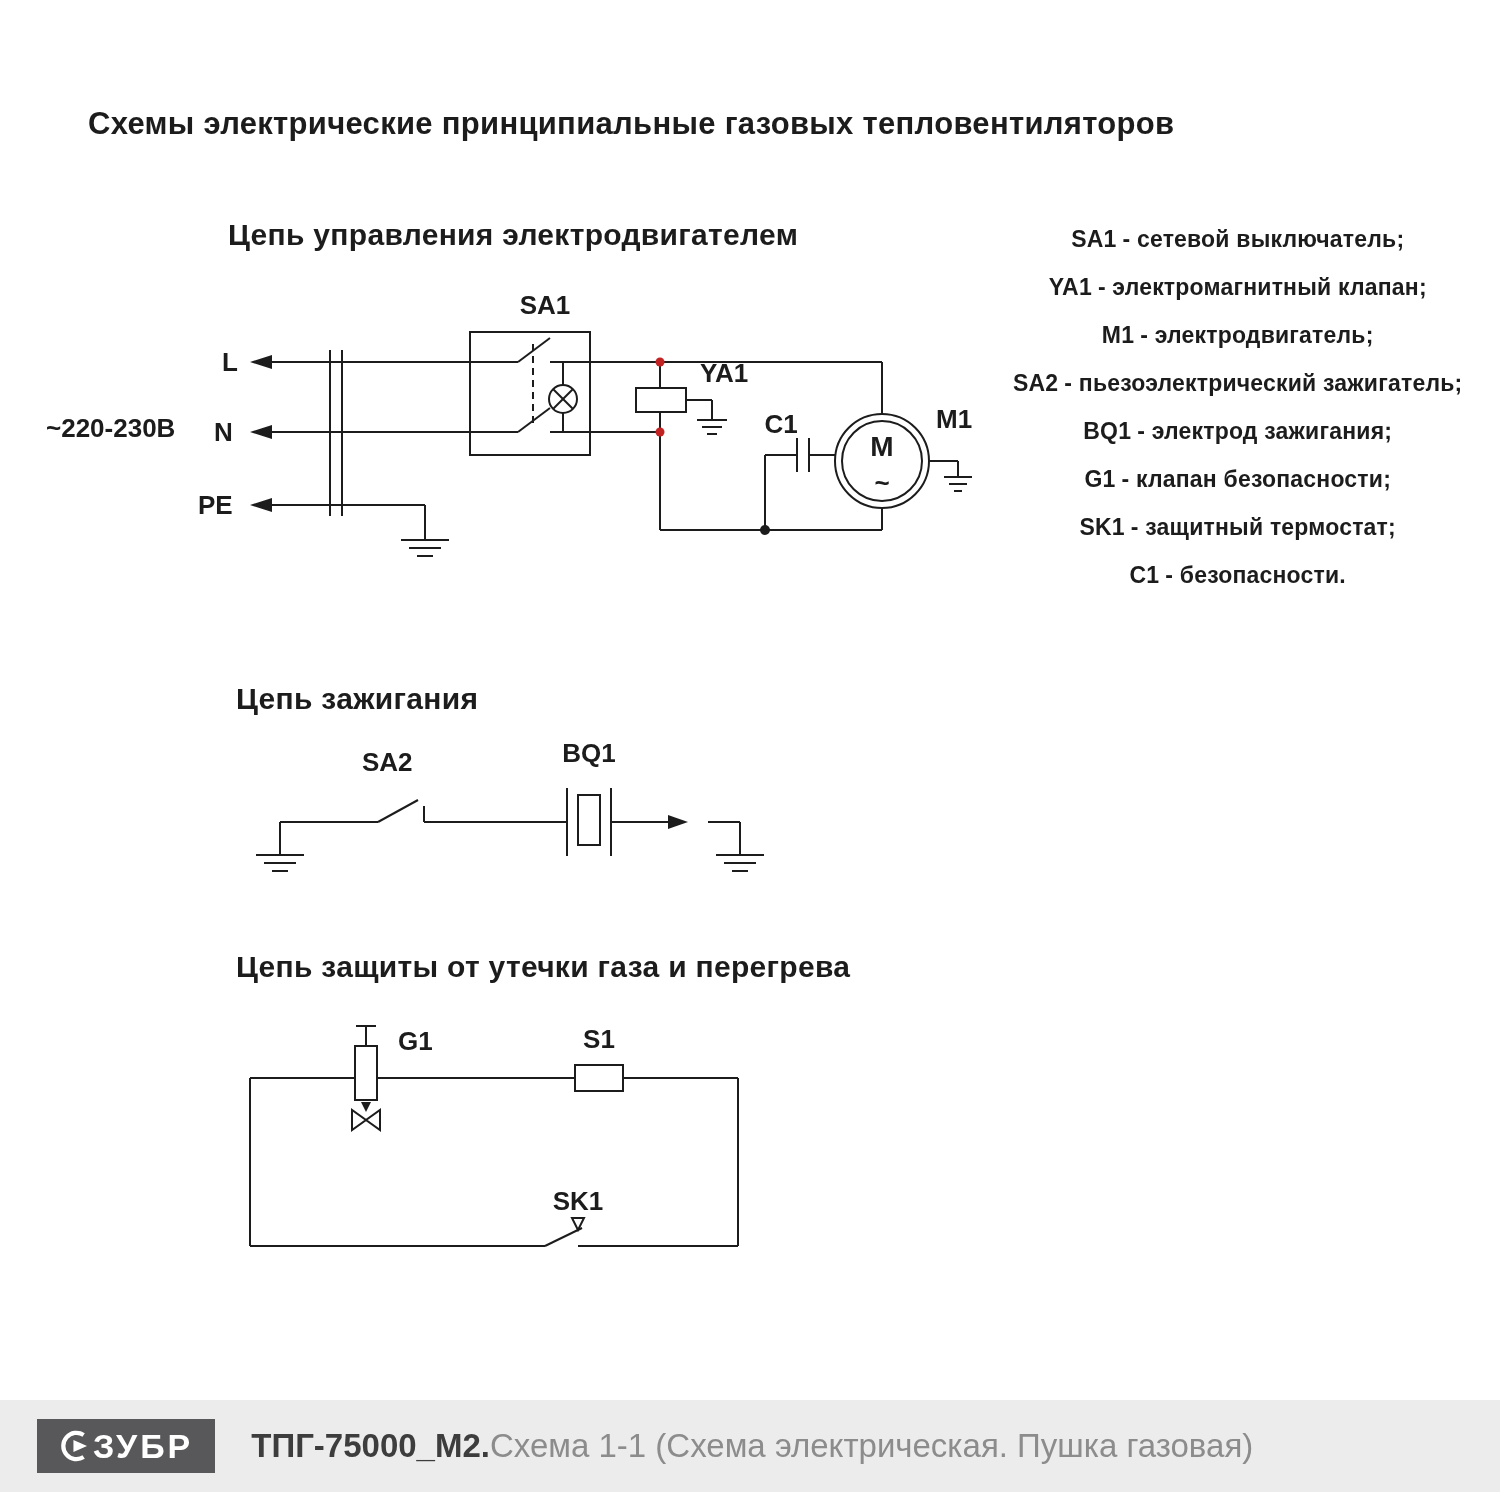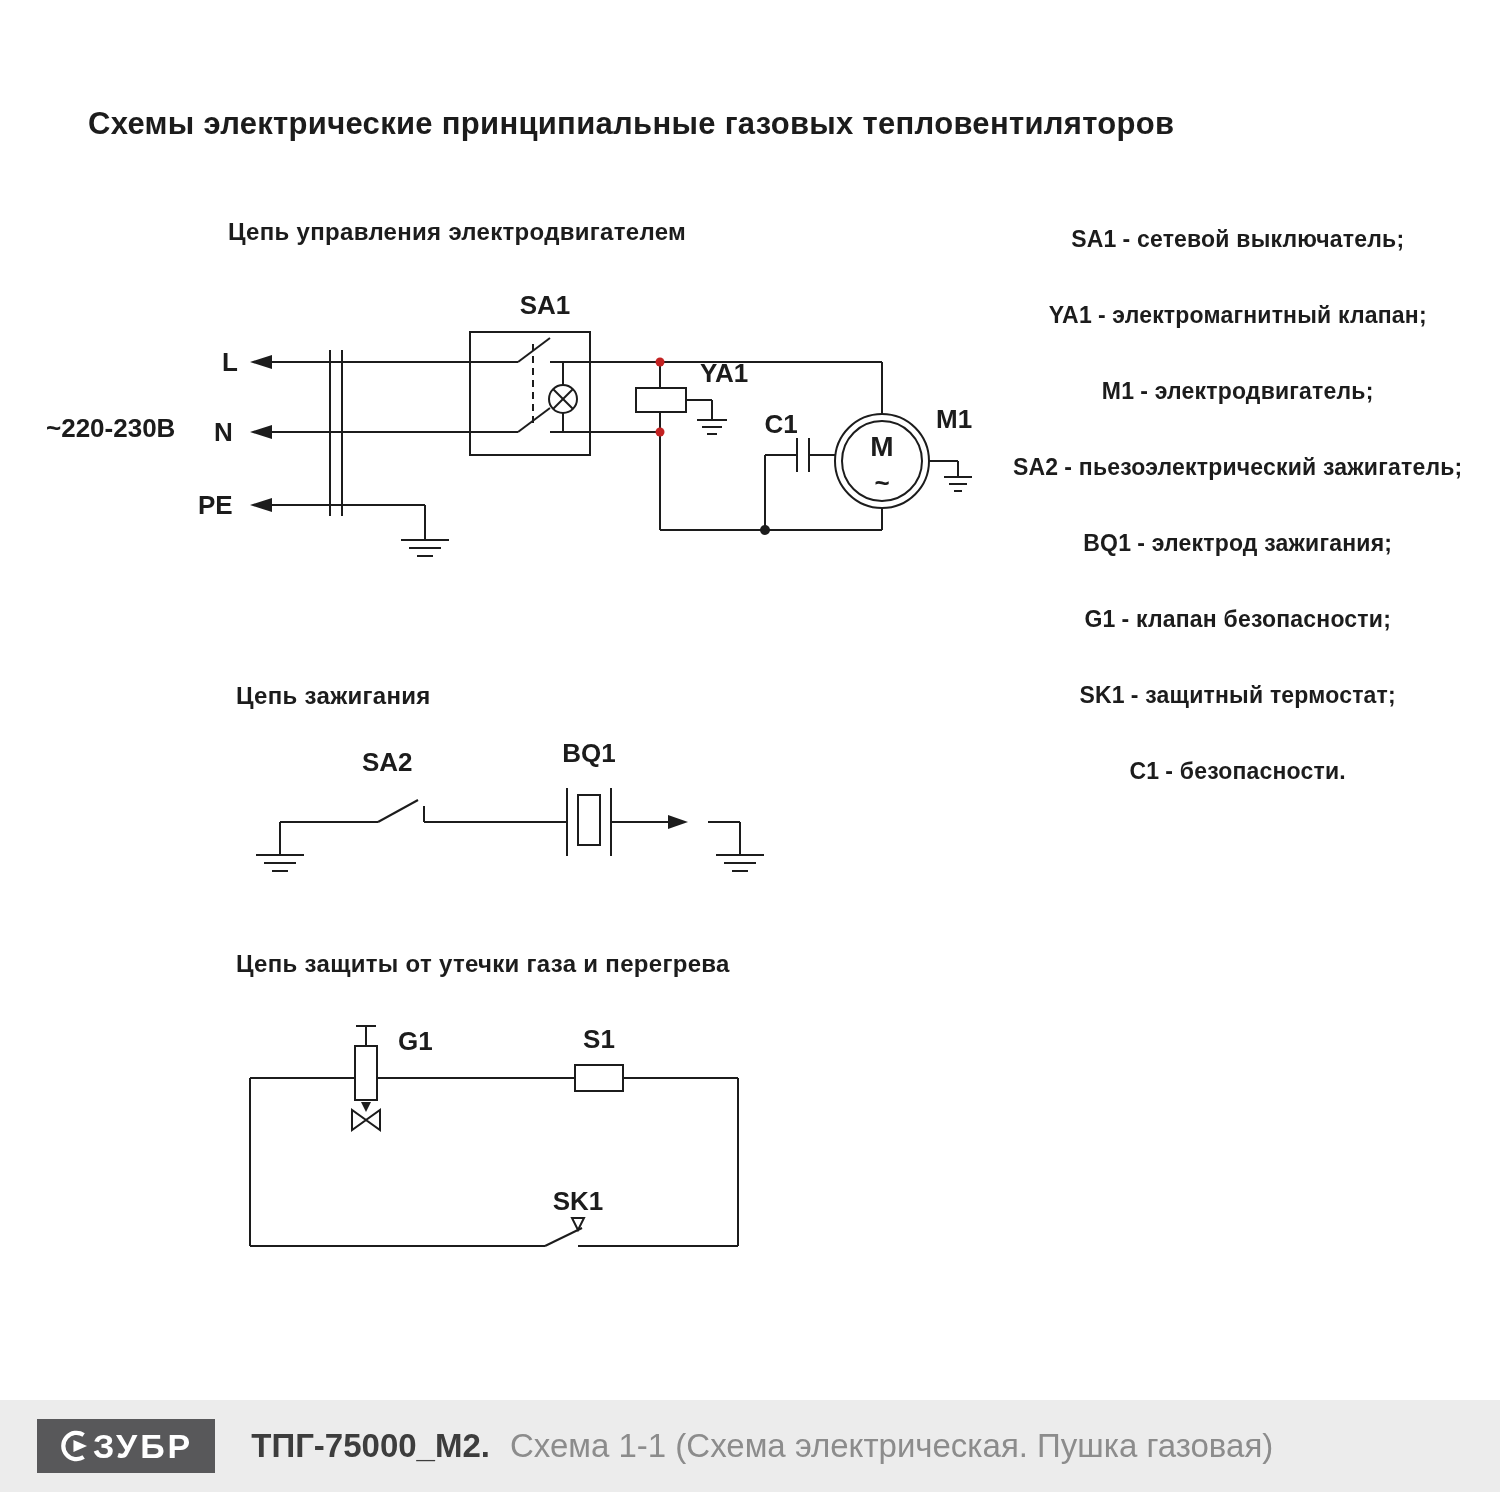--- a/index.html
+++ b/index.html
@@ -1,49 +1,49 @@
 <!DOCTYPE html>
 <html style="--line-color: #1c1c1c; --junction-red: #c32222; --footer-bg: #ececec; --logo-bg: #58585a; --model-color: #3d3d3d; --caption-color: #8c8c8c;"><head>
 <meta charset="utf-8">
 <style>
   * { margin:0; padding:0; box-sizing:border-box; }
   html,body { background:#fff; }
   body { font-family:"Liberation Sans", sans-serif; color:#1c1c1c; }
   .page { position:relative; width:1500px; height:1500px; background:#fff; overflow:hidden;text-align:center; }
 
   .main-title { position:absolute; left:88px; top:106px; font-size:31px; font-weight:700; letter-spacing:.3px; }
-  .section-title { position:absolute; font-size:24px; font-weight:700; letter-spacing:.3px; }
+  .section-title { position:absolute; font-size:30px; font-weight:700; letter-spacing:.3px; }
   .st1 { left:228px; top:218px; }
   .st2 { left:236px; top:682px; }
   .st3 { left:236px; top:950px; }
 
   .diagram { position:absolute; left:0; top:0; }
   .diagram line, .diagram rect, .diagram circle, .diagram path, .diagram polyline {
     stroke: var(--line-color,#1c1c1c); stroke-width:2; fill:none;
   }
   .diagram polygon { fill: var(--line-color,#1c1c1c); stroke:none; }
   .diagram polygon.open { fill:none; stroke: var(--line-color,#1c1c1c); stroke-width:2; }
   .diagram .dashed { stroke-dasharray:7 5; }
   .diagram text { fill: var(--line-color,#1c1c1c); stroke:none; font:700 26px "Liberation Sans", sans-serif; }
   .diagram text.big { font-size:28px; }
   .diagram .tm { text-anchor:middle; }
   .diagram .junction-red { fill: var(--junction-red,#c32222); stroke:none; }
   .diagram .junction-black { fill: var(--line-color,#1c1c1c); stroke:none; }
 
-  .legend { position:absolute; left:1013px; top:226px; display:flex; flex-direction:column; gap:49px; }
+  .legend { position:absolute; left:1013px; top:226px; display:flex; flex-direction:column; gap:21px; }
   .legend-row { font-size:23px; font-weight:700; letter-spacing:.2px; white-space:nowrap; }
   .legend-row .ref { margin-right:6px; }
 
   .footer { position:absolute; left:0; top:1400px; width:1500px; height:92px;
     background: var(--footer-bg,#ececec); display:flex; align-items:center; padding-left:37px; }
   .logo { height:54px; background: var(--logo-bg,#58585a); display:flex; align-items:center;
     padding:0 22px; }
   .logo-text { color:#fff; font-size:34px; font-weight:700; letter-spacing:3px; }
   .footer-caption { margin-left:36px; font-size:33px; white-space:nowrap; }
-  .footer-caption .model { font-weight:700; color: var(--model-color,#3d3d3d); margin-right:20px; }
+  .footer-caption .model { font-weight:700; color: var(--model-color,#3d3d3d); margin-right:0; }
   .footer-caption .caption { font-weight:400; color: var(--caption-color,#8c8c8c); }
 </style>
 </head>
 <body>
 
 <div class="page">
 
   <div class="main-title">Схемы электрические принципиальные газовых тепловентиляторов</div>
   <div class="section-title st1">Цепь управления электродвигателем</div>
   <div class="section-title st2">Цепь зажигания</div>

